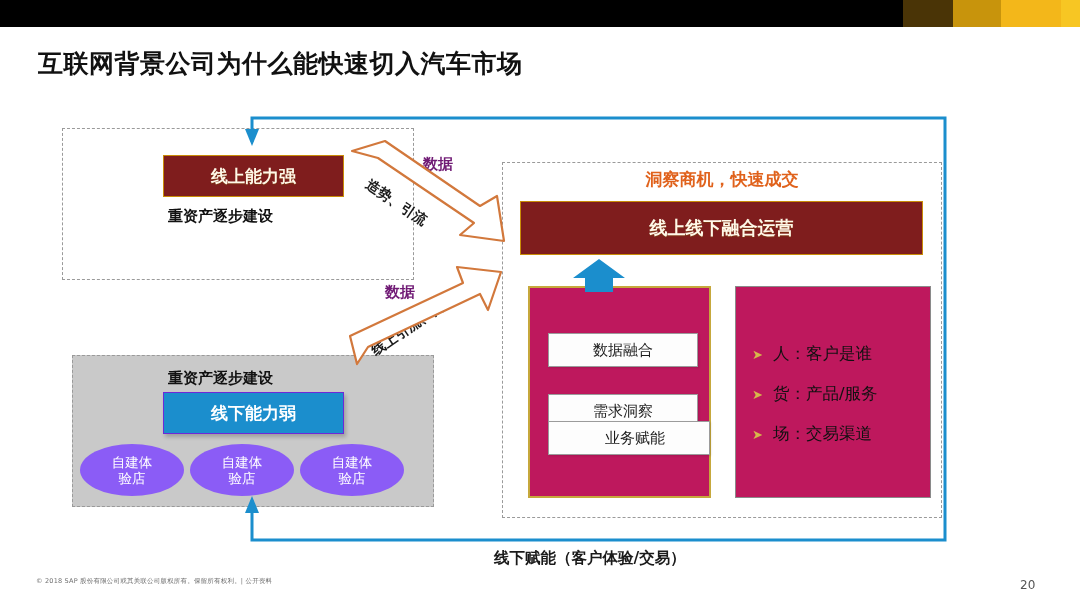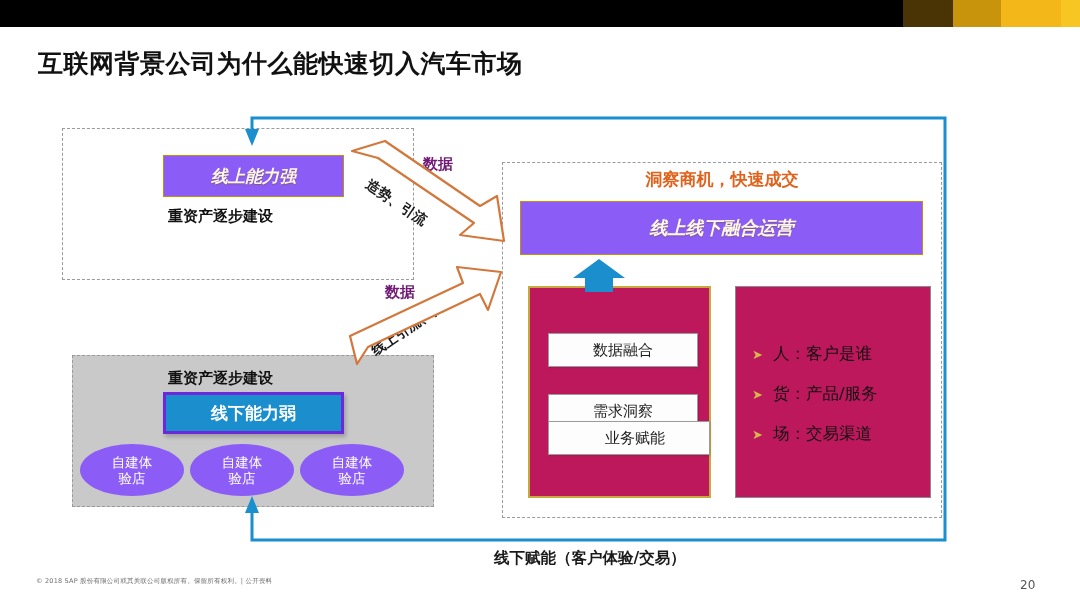--- a/index.html
+++ b/index.html
@@ -25,31 +25,31 @@
   .cap-top{left:494px;top:88px;}
   .cap-bottom{left:494px;top:548px;}
 
   
   .dashbox{position:absolute;border:1px dashed #9a9a9a;box-sizing:border-box;background:transparent;}
   #dash-left{left:62px;top:128px;width:352px;height:152px;}
   #dash-right{left:502px;top:162px;width:440px;height:356px;}
   #dash-gray{left:72px;top:355px;width:362px;height:152px;background:#c9c9c9;}
 
   
-  .goldbox{position:absolute;background:#8b5cf6;border:1px solid #c98c08;
+  .goldbox{position:absolute;background:#7f1d1d;border:1px solid #c98c08;
       box-sizing:border-box;display:flex;align-items:center;justify-content:center;
-      color:#fff8e8;font-weight:bold;text-shadow:0 1px 1px rgba(120,80,0,.45);font-style:italic;}
+      color:#fff8e8;font-weight:bold;text-shadow:0 1px 1px rgba(120,80,0,.45);}
   #box-online{left:163px;top:155px;width:181px;height:42px;font-size:17px;}
   #box-fusion{left:520px;top:201px;width:403px;height:54px;font-size:18px;}
 
   .lbl-sub{position:absolute;font-size:15px;font-weight:bold;color:#111;white-space:nowrap;}
   #lbl-light{left:168px;top:207px;}
   #lbl-heavy{left:168px;top:369px;}
 
-  .bluebox{position:absolute;background:#1b8ecd;border:3px solid #6d28d9;box-sizing:border-box;
+  .bluebox{position:absolute;background:#1b8ecd;border:1px solid #6d28d9;box-sizing:border-box;
       display:flex;align-items:center;justify-content:center;color:#ffffff;font-weight:bold;
       box-shadow:2px 3px 4px rgba(0,0,0,.22);}
   #box-offline{left:163px;top:392px;width:181px;height:42px;font-size:17px;}
 
   .ellipse{position:absolute;width:104px;height:52px;border-radius:50%;
       background:#8b5cf6;display:flex;align-items:center;justify-content:center;
       text-align:center;color:#fff;font-size:13.5px;line-height:16px;font-weight:normal;}
   #ell-1{left:80px;top:444px;}
   #ell-2{left:190px;top:444px;}
   #ell-3{left:300px;top:444px;}

